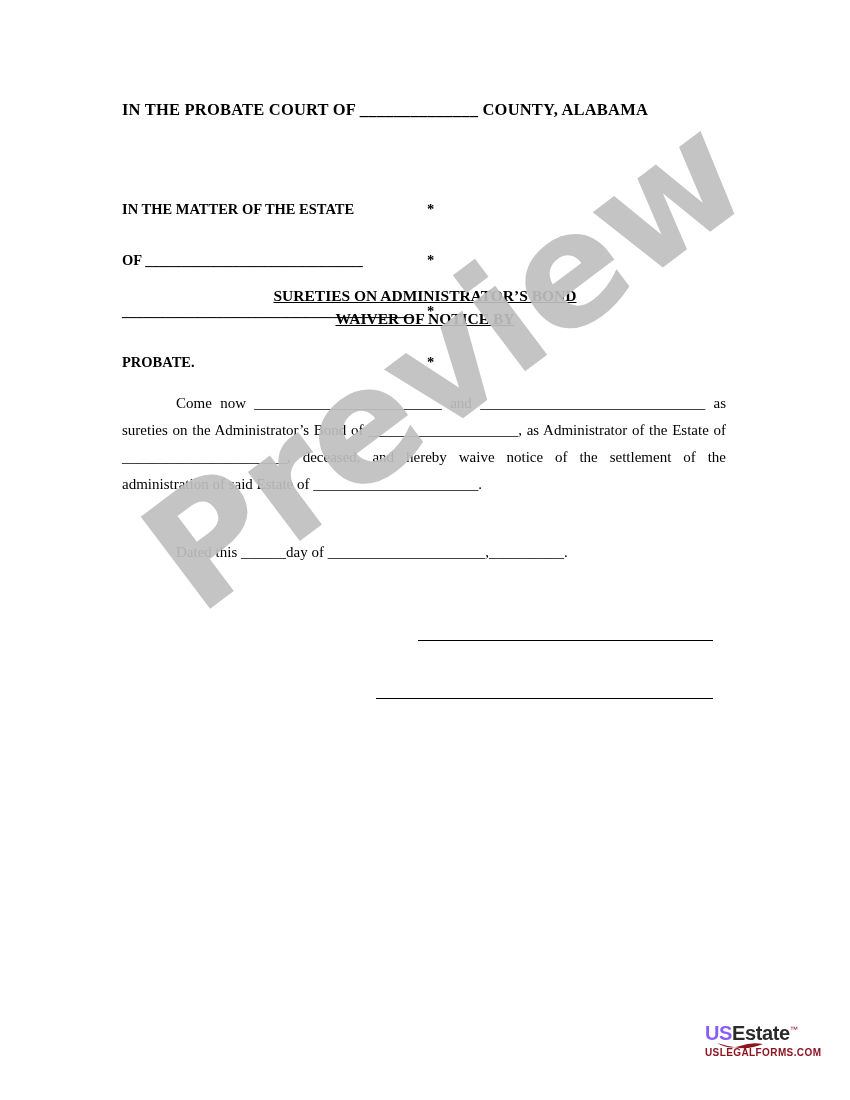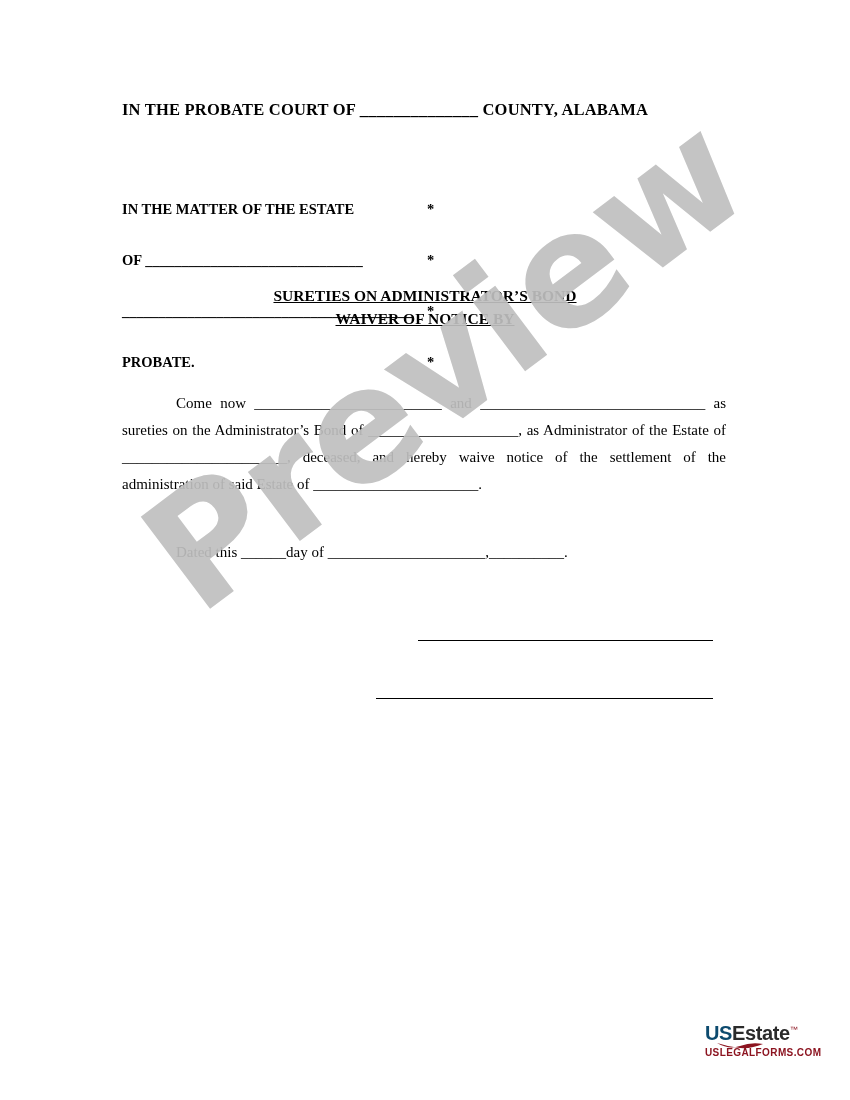--- a/index.html
+++ b/index.html
@@ -145,21 +145,21 @@
     text-align: left;
   }
   .logo-main {
     font-family: "Liberation Sans", sans-serif;
     font-size: 20px;
     font-weight: bold;
     color: #2b2b2b;
     letter-spacing: -0.4px;
     white-space: nowrap;
   }
-  .logo-main .us { color: #0c4a6e; }
+  .logo-main .us { color: #8b5cf6; }
   .logo-tm {
     font-size: 8px;
     vertical-align: super;
     font-weight: normal;
     color: #8c1420;
   }
   .logo-sub {
     font-family: "Liberation Sans", sans-serif;
     font-size: 10px;
     font-weight: bold;

